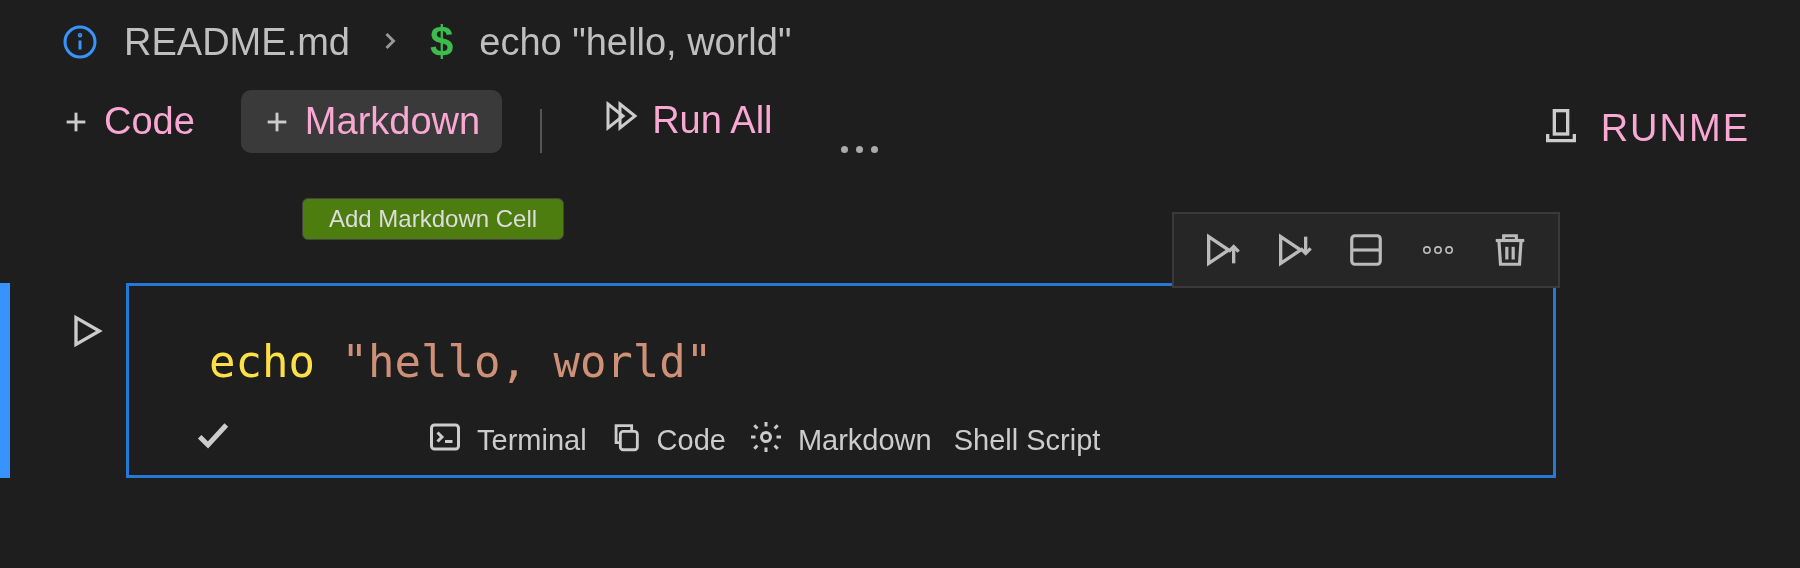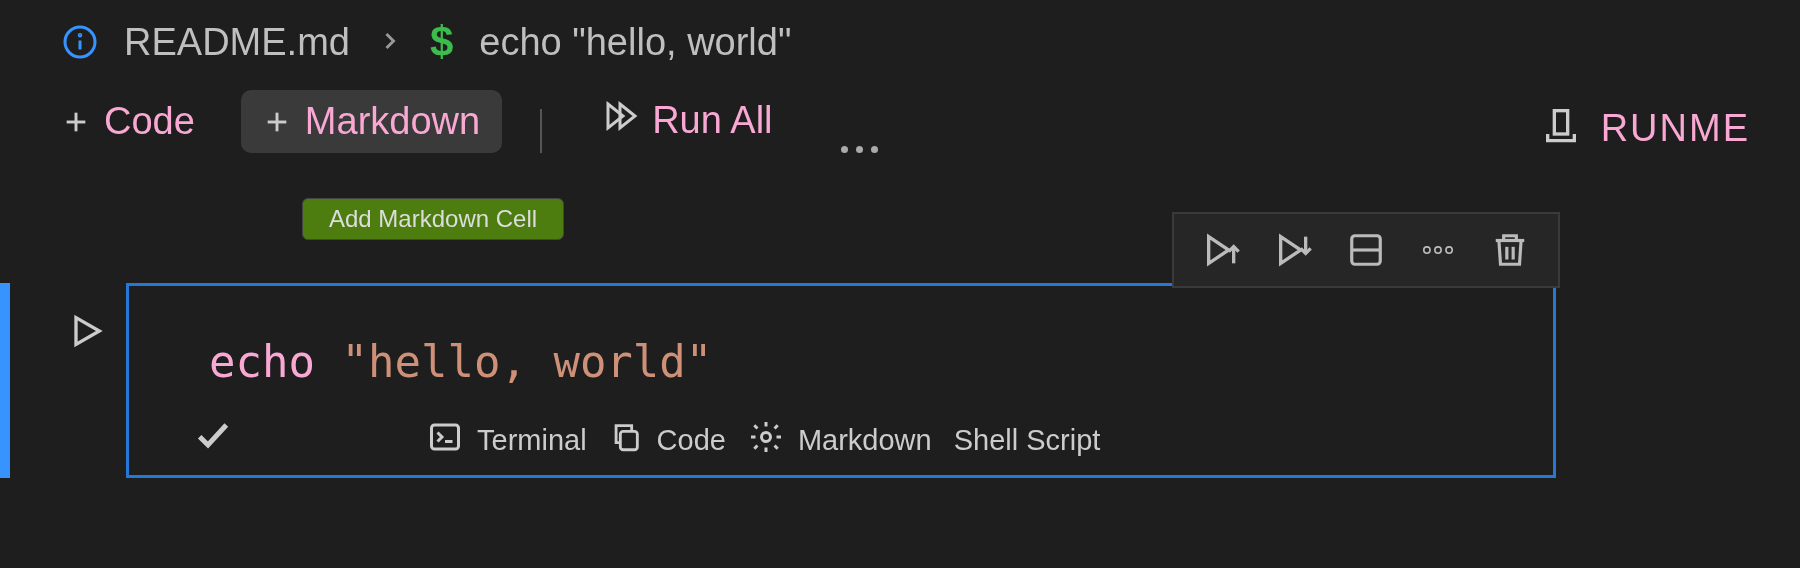--- a/index.html
+++ b/index.html
@@ -134,21 +134,21 @@
     background: #1e1e1e;
     display: flex;
     flex-direction: column;
   }
   .code-area {
     flex: 1;
     padding: 50px 0 0 80px;
     font-family: "SF Mono", Menlo, Consolas, monospace;
     font-size: 44px;
   }
-  .tok-cmd { color: #f9a8d4; }
+  .tok-cmd { color: #fde047; }
   .tok-str { color: #ce9178; }
 
   .cell-footer {
     display: flex;
     align-items: center;
     gap: 22px;
     padding: 8px 28px 10px 64px;
     font-size: 29px;
     color: #ccc;
   }

